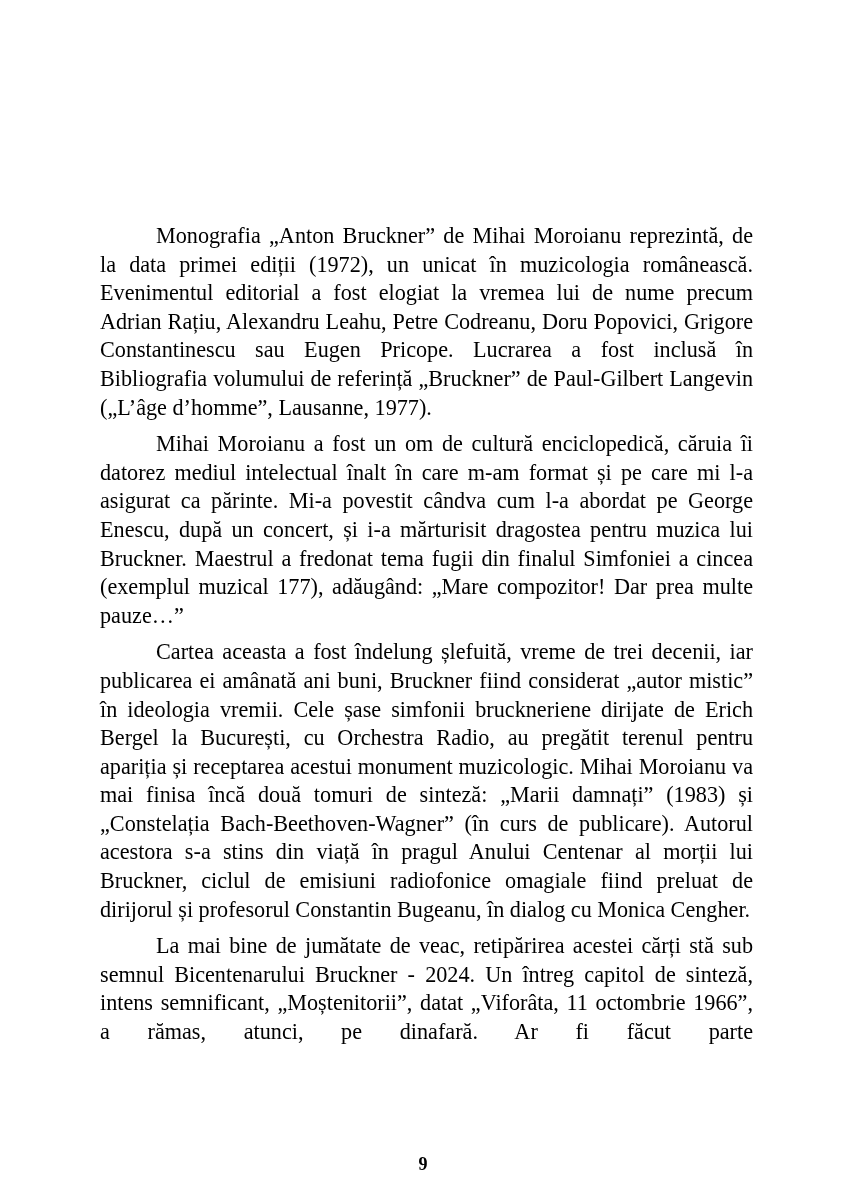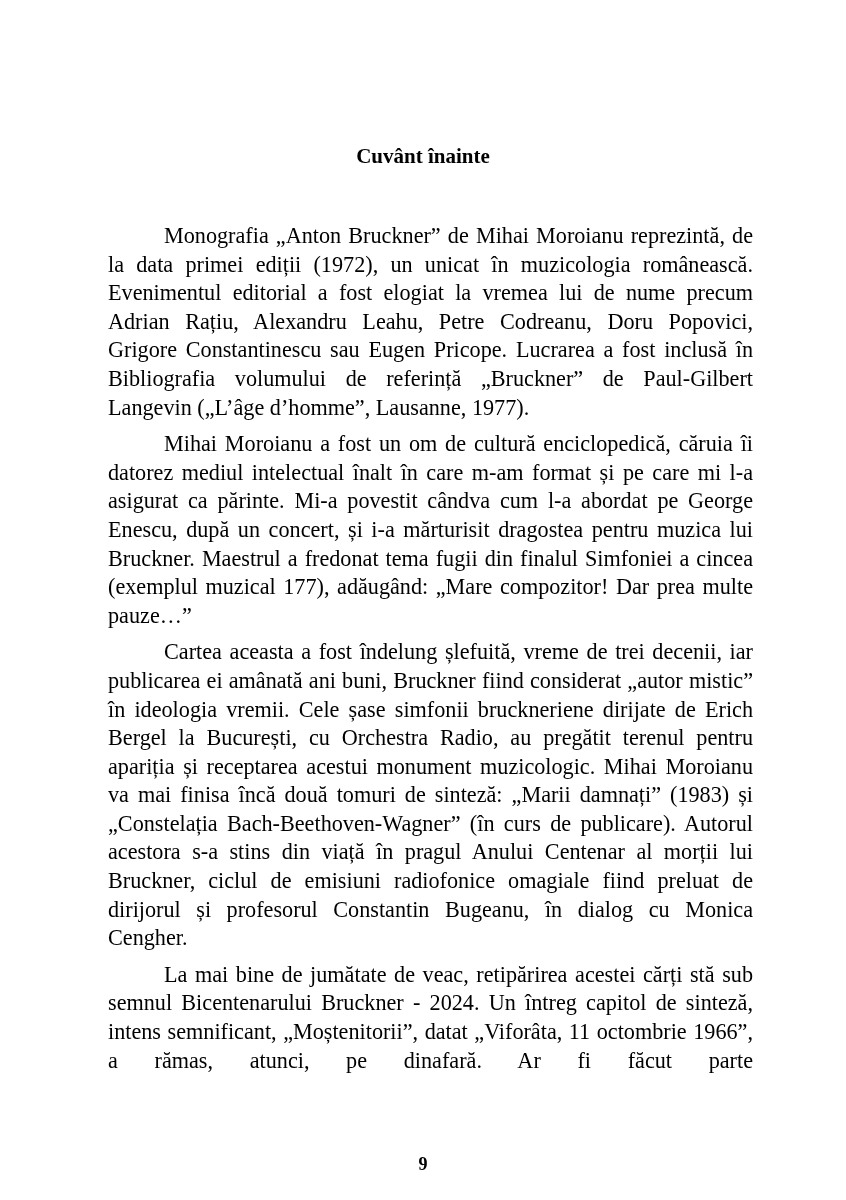--- a/index.html
+++ b/index.html
@@ -11,31 +11,30 @@
   }
   .title {
     position: absolute; top: 142px; left: 0; width: 846px;
     text-align: center; font-weight: bold; font-size: 21px; line-height: 28px;
   }
   .body {
     position: absolute; top: 222px; left: 92px; width: 661px;
     font-size: 22.2px; line-height: 28.6px;
     text-align: justify; hyphens: none;
   }
-  .body p { margin: 0 0 8px 16px; text-indent: 56px; }
+  .body p { margin: 0 0 8px 8px; text-indent: 56px; }
   .page-number {
     position: absolute; top: 1154px; left: 0; width: 846px;
     text-align: center; font-weight: bold; font-size: 18px;
   }
 </style>
 </head>
 <body>
 
 <div class="page">
-  <div class="title">Cuvânt înainte</div>
   <div class="body">
     <p>Monografia „Anton Bruckner” de Mihai Moroianu reprezintă, de la data primei ediții (1972), un unicat în muzicologia românească. Evenimentul editorial a fost elogiat la vremea lui de nume precum Adrian Rațiu, Alexandru Leahu, Petre Codreanu, Doru Popovici, Grigore Constantinescu sau Eugen Pricope. Lucrarea a fost inclusă în Bibliografia volumului de referință „Bruckner” de Paul-Gilbert Langevin („L’âge d’homme”, Lausanne, 1977).</p>
     <p>Mihai Moroianu a fost un om de cultură enciclopedică, căruia îi datorez mediul intelectual înalt în care m-am format și pe care mi l-a asigurat ca părinte. Mi-a povestit cândva cum l-a abordat pe George Enescu, după un concert, și i-a mărturisit dragostea pentru muzica lui Bruckner. Maestrul a fredonat tema fugii din finalul Simfoniei a cincea (exemplul muzical 177), adăugând: „Mare compozitor! Dar prea multe pauze…”</p>
     <p>Cartea aceasta a fost îndelung șlefuită, vreme de trei decenii, iar publicarea ei amânată ani buni, Bruckner fiind considerat „autor mistic” în ideologia vremii. Cele șase simfonii brucknerienе dirijate de Erich Bergel la București, cu Orchestra Radio, au pregătit terenul pentru apariția și receptarea acestui monument muzicologic. Mihai Moroianu va mai finisa încă două tomuri de sinteză: „Marii damnați” (1983) și „Constelația Bach-Beethoven-Wagner” (în curs de publicare). Autorul acestora s-a stins din viață în pragul Anului Centenar al morții lui Bruckner, ciclul de emisiuni radiofonice omagiale fiind preluat de dirijorul și profesorul Constantin Bugeanu, în dialog cu Monica Cengher.</p>
     <p style="text-align-last: justify;">La mai bine de jumătate de veac, retipărirea acestei cărți stă sub semnul Bicentenarului Bruckner - 2024. Un întreg capitol de sinteză, intens semnificant, „Moștenitorii”, datat „Viforâta, 11 octombrie 1966”, a rămas, atunci, pe dinafară. Ar fi făcut parte</p>
   </div>
   <div class="page-number">9</div>
 </div>
 
 </body></html>

